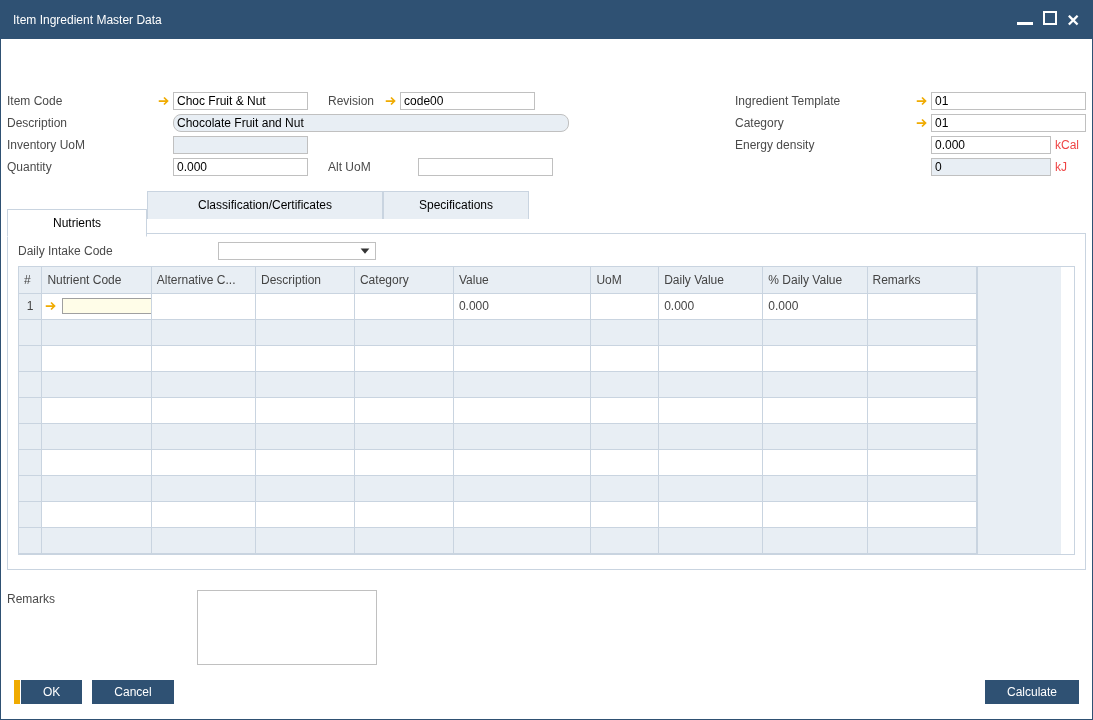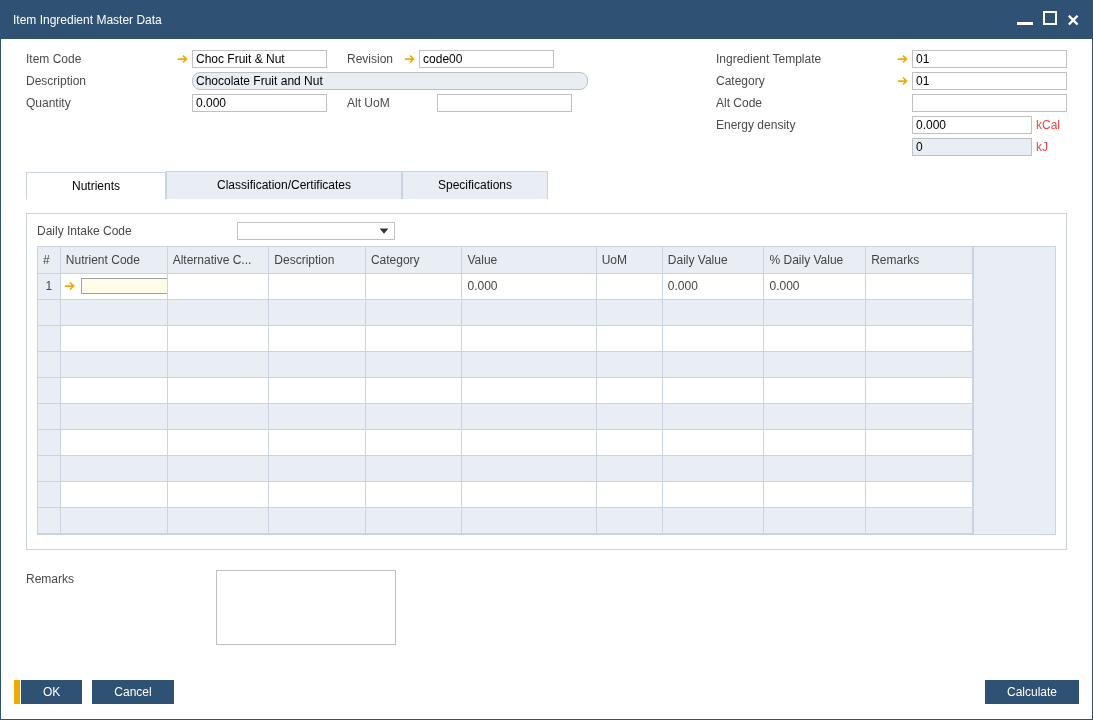--- a/index.html
+++ b/index.html
@@ -4,37 +4,37 @@
 <style>
   * { box-sizing: border-box; font-family: Tahoma, Arial, sans-serif; font-size: 12px; }
   body { margin: 0; background: #fff; width: 1093px; height: 720px; overflow: hidden; border: 1px solid #2f5173; }
   .titlebar { background: #2f5173; color: #fff; height: 38px; display: flex; align-items: center; padding: 0 12px; font-size: 16px; }
   .titlebar .title { flex: 1; }
   .titlebar .win-controls { display: flex; gap: 10px; align-items: center; }
   .titlebar .win-controls span { cursor: pointer; font-size: 16px; }
   .win-min { width:16px; height:3px; background:#fff; display:inline-block; margin-top:10px;}
   .win-max { width:14px; height:14px; border:2px solid #fff; display:inline-block;}
   .win-close { font-weight:bold; font-size:18px;}
-  .content { padding: 10px 25px; }
+  .content { padding: 10px 6px; margin-top: 42px; }
   .form-area { display: flex; justify-content: space-between; }
   .form-col { display: flex; flex-direction: column; gap: 2px; }
   .form-row { display: flex; align-items: center; height: 20px; }
   .lbl { color: #4a4a4a; }
   .lbl.w1 { width: 150px; }
   .lbl.w2 { width: 180px; }
   .lbl.w3 { width: 110px; padding-left: 20px; }
   input.field { border: 1px solid #c0c0c0; height: 18px; padding: 1px 3px; background: #fff; }
   input.field.ro { background: #e8eef4; }
   .arrow { width: 14px; height: 14px; margin-right: 2px; display: inline-flex; align-items: center; justify-content: center; }
   .arrow svg { width: 14px; height: 14px; }
   .unit { margin-left: 4px; color: #ef4444; }
   .tabs-wrap { margin-top: 14px; border: 1px solid #c9d4e0; border-top: none; }
   .tab-strip { display: flex; }
   .tab { padding: 6px 20px; border: 1px solid #c9d4e0; border-bottom: none; background: #e8eef4; cursor: pointer; text-align:center; }
-  .tab.active { background: #fff; border-bottom: 1px solid #fff; position: relative; top: 1px; }
+  .tab.active { background: #fff; border-bottom: 1px solid #fff; position: relative; top: 18px; }
   .tab-body { padding: 8px 10px 14px 10px; border-top: 1px solid #c9d4e0; background: #fff; }
   .daily-row { display: flex; align-items: center; margin-bottom: 6px; }
   .daily-row .dlabel { width: 200px; color: #4a4a4a; }
   .combo { position: relative; width: 158px; height: 18px; border: 1px solid #c0c0c0; background: #fff; }
   .combo .caret { position: absolute; right: 3px; top: 1px; }
   .grid { border: 1px solid #c9d4e0; display: flex; }
   .grid-left { width: 958px; }
   .grid-right { width: 84px; background: #e8eef4; border-left: 1px solid #c9d4e0; }
   .grid table { border-collapse: collapse; width: 100%; table-layout: fixed; }
   .grid th, .grid td { border-right: 1px solid #c9d4e0; border-bottom: 1px solid #c9d4e0; padding: 3px 5px; height: 26px; text-align: left; color: #444; overflow: hidden; white-space: nowrap; }
@@ -93,20 +93,25 @@
             </svg>
           </span>
         <input class="field" style="width: 135px;" value="code00">
       </div>
       <div class="form-row">
         <span class="lbl w1">Description</span>
         <span class="arrow" style="visibility:hidden"></span>
         <input class="field ro" style="width: 396px; border-radius: 8px;" value="Chocolate Fruit and Nut">
       </div>
       <div class="form-row">
+        <span class="lbl w1">Inventory UoM</span>
+        <span class="arrow" style="visibility:hidden"></span>
+        <input class="field ro" style="width: 135px;" value="">
+      </div>
+      <div class="form-row">
         <span class="lbl w1">Quantity</span>
         <span class="arrow" style="visibility:hidden"></span>
         <input class="field" style="width: 135px;" value="0.000">
         <span class="lbl w3">Alt UoM</span>
         <input class="field" style="width: 135px;" value="">
       </div>
     </div>
 
     <div class="form-col">
       <div class="form-row">
@@ -119,25 +124,20 @@
         <input class="field" style="width: 155px;" value="01">
       </div>
       <div class="form-row">
         <span class="lbl w2">Category</span>
         <span class="arrow">
             <svg viewBox="0 0 16 16">
               <path d="M2 8h9M8 4l4 4-4 4" stroke="#f0ab00" stroke-width="2" fill="none"></path>
             </svg>
           </span>
         <input class="field" style="width: 155px;" value="01">
-      </div>
-      <div class="form-row">
-        <span class="lbl w2">Alt Code</span>
-        <span class="arrow" style="visibility:hidden"></span>
-        <input class="field" style="width: 155px;" value="">
       </div>
       <div class="form-row">
         <span class="lbl w2">Energy density</span>
         <span class="arrow" style="visibility:hidden"></span>
         <input class="field" style="width: 120px;" value="0.000">
         <span class="unit">kCal</span>
       </div>
       <div class="form-row">
         <span class="lbl w2"></span>
         <span class="arrow" style="visibility:hidden"></span>

